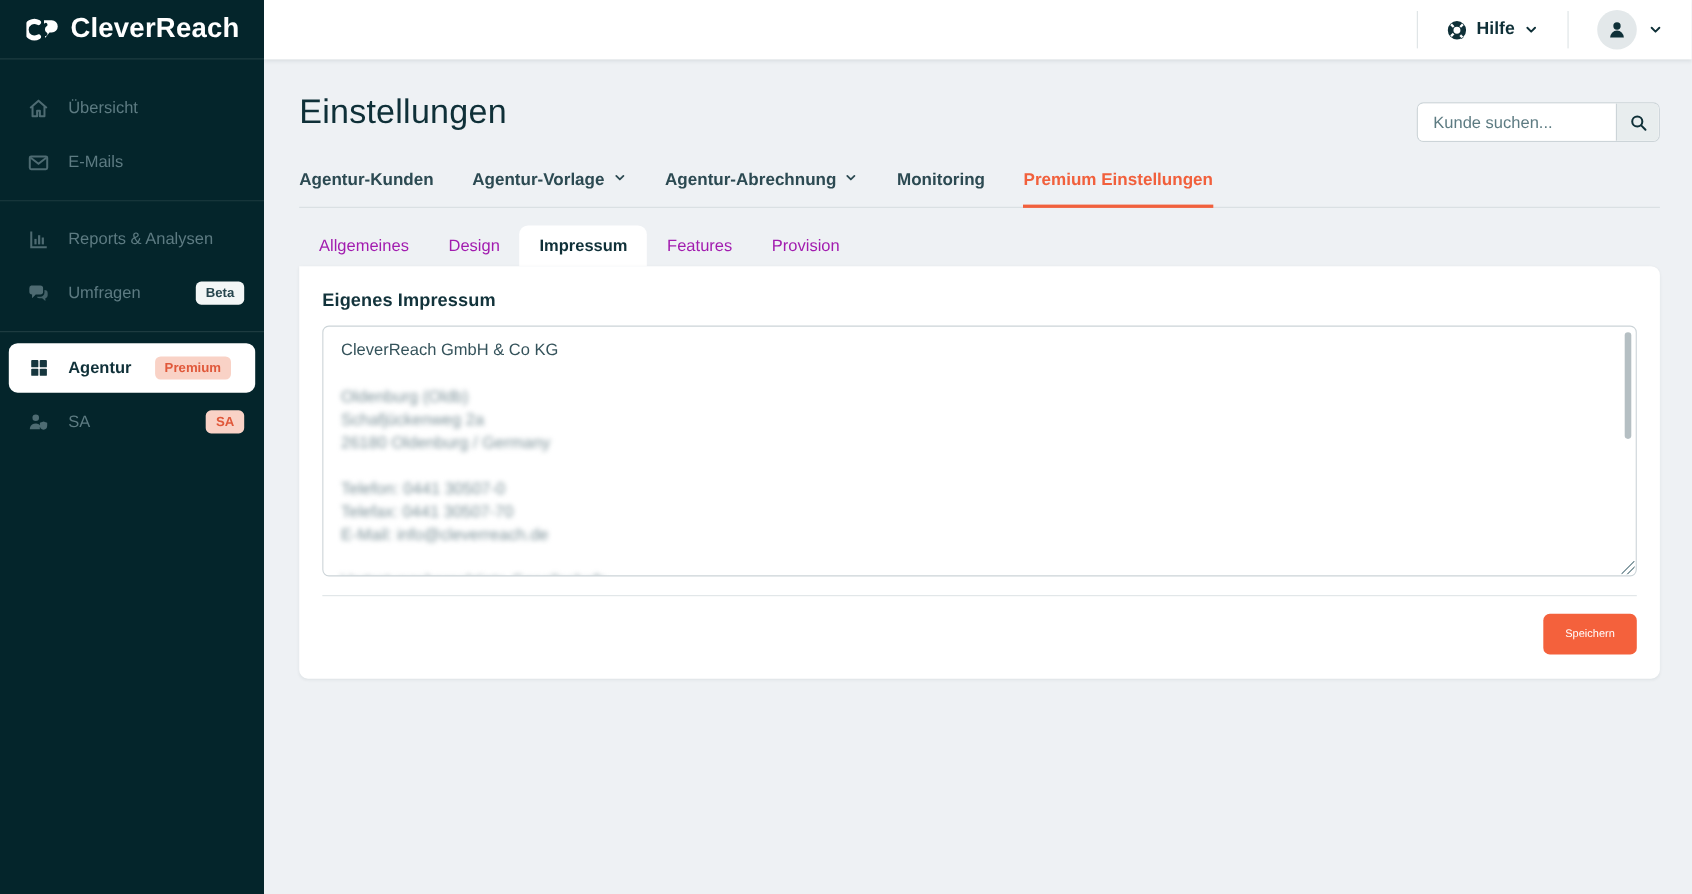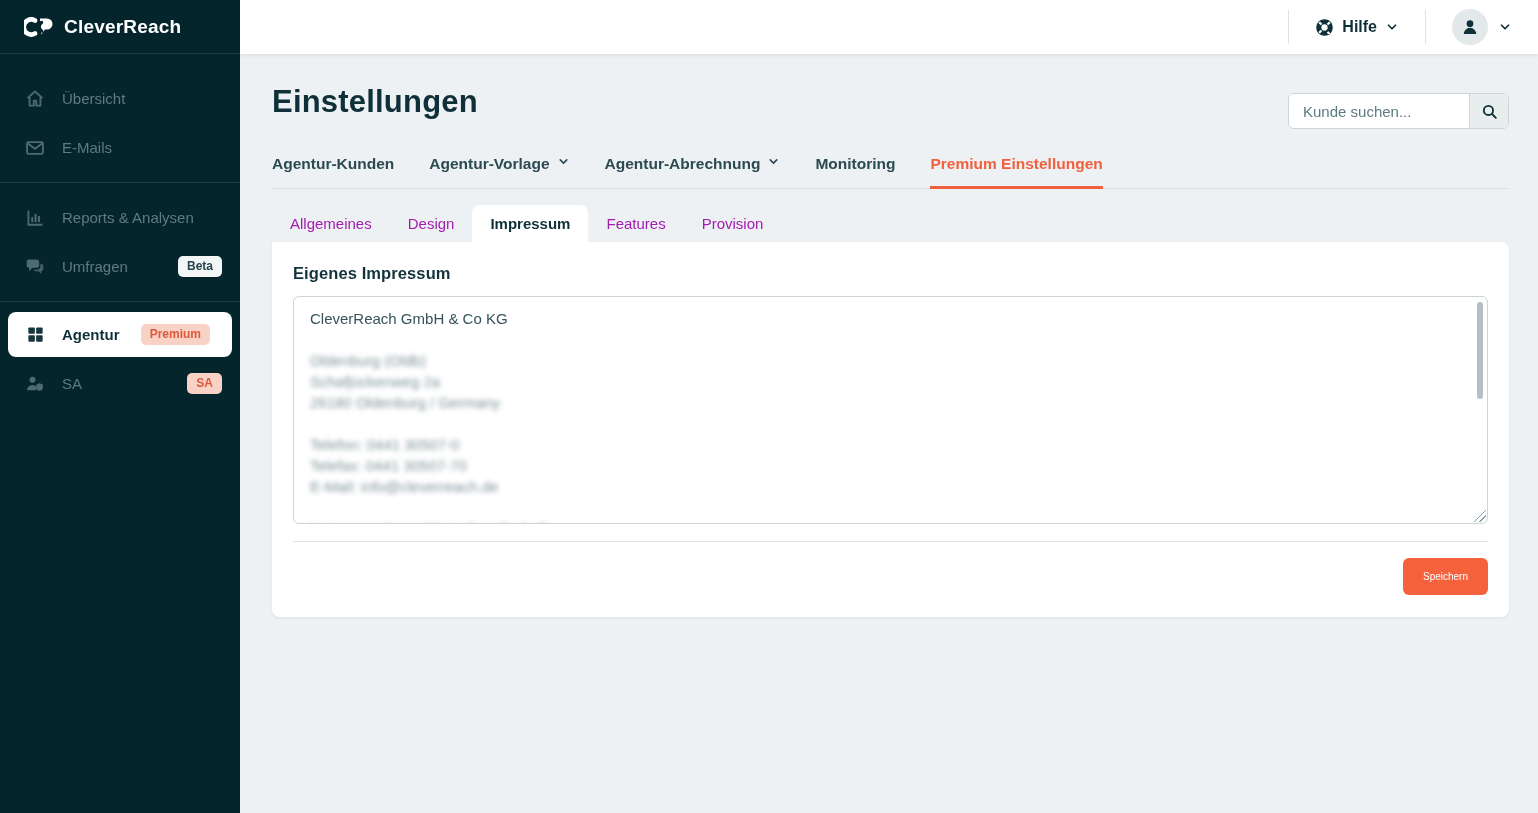--- a/index.html
+++ b/index.html
@@ -16,21 +16,21 @@
   .sidebar {
     position:absolute; left:0; top:0; width:240px; height:813px;
     background:#04252b; z-index:30;
   }
   .logo-row {
     height:54px; display:flex; align-items:center; gap:10px;
     padding:0 24px; border-bottom:1px solid rgba(255,255,255,0.10);
     cursor:pointer;
   }
   .logo-mark { display:flex; align-items:center; }
-  .brand-name { color:#ffffff; font-size:19px; font-weight:700; letter-spacing:0.2px; }
+  .brand-name { color:#ffffff; font-size:25px; font-weight:700; letter-spacing:0.2px; }
   .nav { padding-top:20px; }
   .nav-item {
     height:49px; display:flex; align-items:center; gap:17px;
     padding:0 8px 0 25px; color:#5d7b82; font-size:15px; cursor:pointer;
   }
   .nav-item .ico { width:20px; height:20px; flex:0 0 20px; display:flex; align-items:center; justify-content:center; color:#4e6b72; }
   .nav-item .lbl { flex:1; }
   .nav-divider { height:0; border-top:1px solid rgba(255,255,255,0.10); margin:10px 0; }
   .nav-item.active {
     background:#ffffff; border-radius:8px; margin:2px 8px; height:45px;
@@ -62,21 +62,21 @@
   }
   .avatar {
     width:36px; height:36px; border-radius:50%; background:#e3e8ea;
     display:flex; align-items:center; justify-content:center; color:#0f3038;
   }
   .chev { color:#0f3038; display:flex; }
 
   
   .main { position:absolute; left:240px; top:54px; width:1298px; height:759px; padding:30px 29px 0 32px; }
   .head-row { display:flex; align-items:flex-start; justify-content:space-between; }
-  .page-title { font-size:31px; font-weight:700; color:#0f3038; letter-spacing:0.2px; }
+  .page-title { font-size:31px; font-weight:400; color:#0f3038; letter-spacing:0.2px; }
   .search-group {
     display:flex; height:36px; margin-top:9px;
     border:1px solid #ccd4d8; border-radius:6px; overflow:hidden; background:#ffffff;
   }
   .search-input {
     width:180px; border:none; outline:none; padding:0 14px; font-size:15px;
     color:#35535b; font-family:"Liberation Sans", sans-serif; background:#ffffff;
   }
   .search-input::placeholder { color:#5d7b82; }
   .search-btn {

